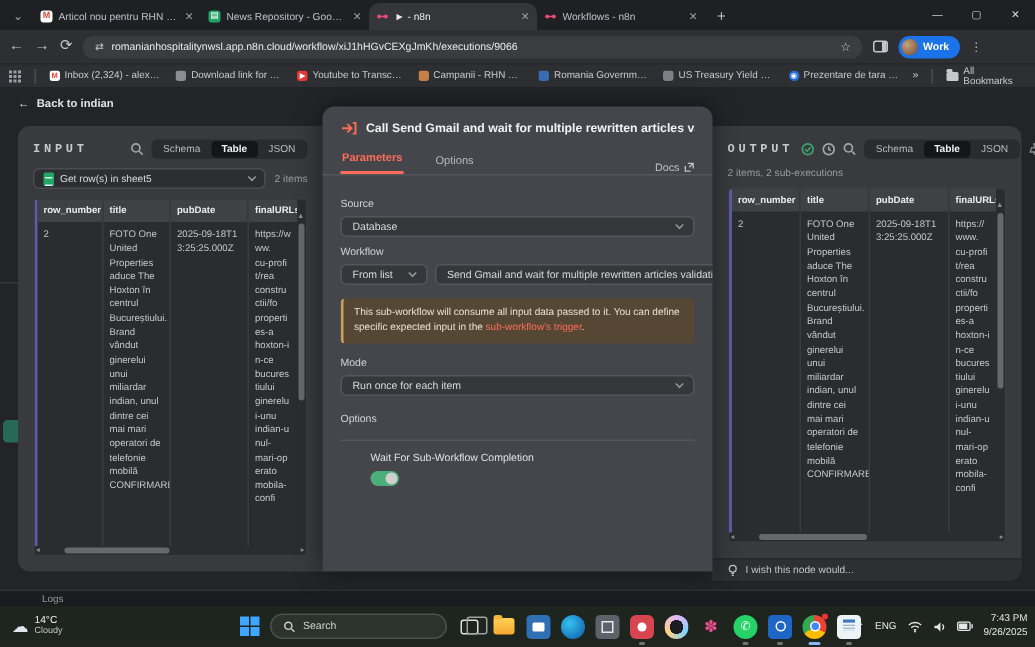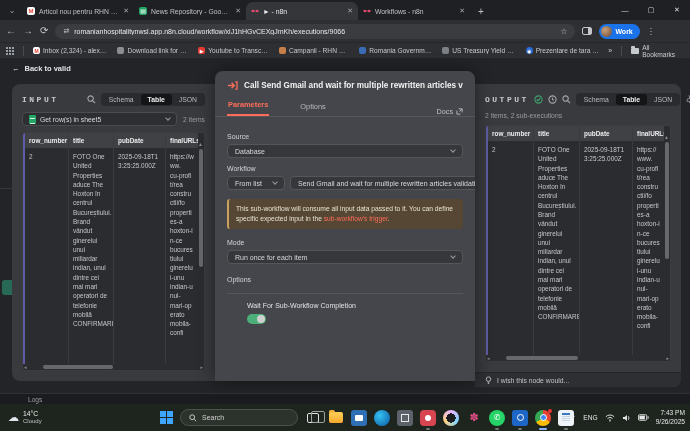--- a/index.html
+++ b/index.html
@@ -106,21 +106,21 @@
     border-radius:0 8px 8px 0; }
   .wishbar { height:15px; background:#2e2f33; border-top:1px solid #26272a; display:flex;
     align-items:center; gap:5px; padding:0 10px; font-size:6.8px; color:#c2c3c5;
     border-radius:0 0 8px 0; }
 
   
   .panel-node { left:215px; top:13px; width:260px; height:310px; background:#45464b;
     border-radius:8px 8px 0 0; box-shadow:0 0 18px rgba(0,0,0,.45); z-index:3; }
   .node-titlebar { display:flex; align-items:center; gap:6px; padding:10px 12px 4px 12px; }
   .node-title { font-size:8.2px; font-weight:bold; color:#f2f2f3; white-space:nowrap; overflow:hidden; }
-  .node-tabs { display:flex; align-items:flex-end; gap:30px; padding:2px 12px 0 12px;
+  .node-tabs { display:flex; align-items:flex-end; gap:20px; padding:2px 12px 0 12px;
     border-bottom:1px solid #55565b; }
   .ntab { font-size:7.4px; padding:4px 1px 5px 1px; color:#b8b9bc; }
   .ntab.on { color:#ff6d5a; font-weight:bold; border-bottom:2px solid #ff6d5a; }
   .docs { margin-left:auto; display:flex; gap:3px; align-items:center; font-size:7.2px; color:#c2c3c6; }
   .node-body { padding:9px 12px; overflow:hidden; }
   .flabel { font-size:7px; color:#d2d3d5; margin:7px 0 4px 0; }
   .field { height:14px; background:#36373b; border:1px solid #55565a; border-radius:4px;
     display:flex; align-items:center; padding:0 7px; font-size:7px; color:#d8d9db; gap:5px; }
   .field .val { flex:1; white-space:nowrap; overflow:hidden; text-overflow:ellipsis; }
   .wfrow { display:flex; gap:5px; align-items:center; }
@@ -280,21 +280,21 @@
     <span>All Bookmarks</span>
   </span>
 </div>
 
 <div class="content">
   <div class="canvas-wire"></div>
   <div class="canvas-node"></div>
 
   <div class="back-canvas">
     <span>←</span>
-    <span>Back to valid</span>
+    <span>Back to indian</span>
   </div>
 
   <div class="panel panel-input">
     <div class="io-head">
       <span class="io-title">INPUT</span>
       <span class="icon-gray" style="margin-left:auto">
         <svg width="9" height="9" viewBox="0 0 10 10">
             <circle cx="4" cy="4" r="3" fill="none" stroke="#a6a7aa" stroke-width="1.2"></circle>
             <line x1="6.5" y1="6.5" x2="9" y2="9" stroke="#a6a7aa" stroke-width="1.2"></line>
           </svg>

